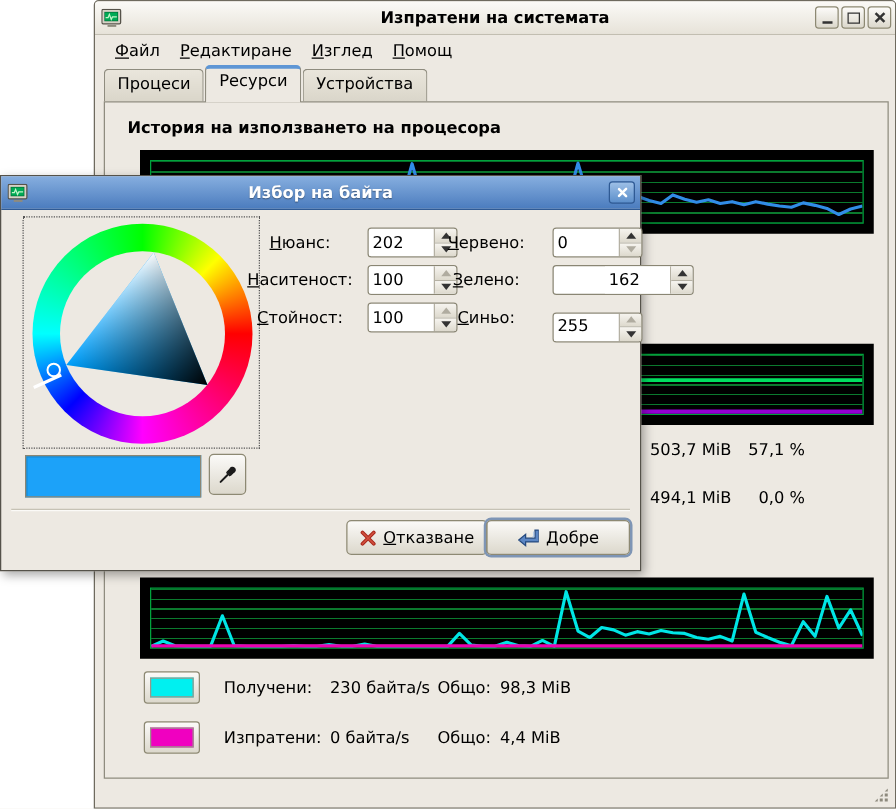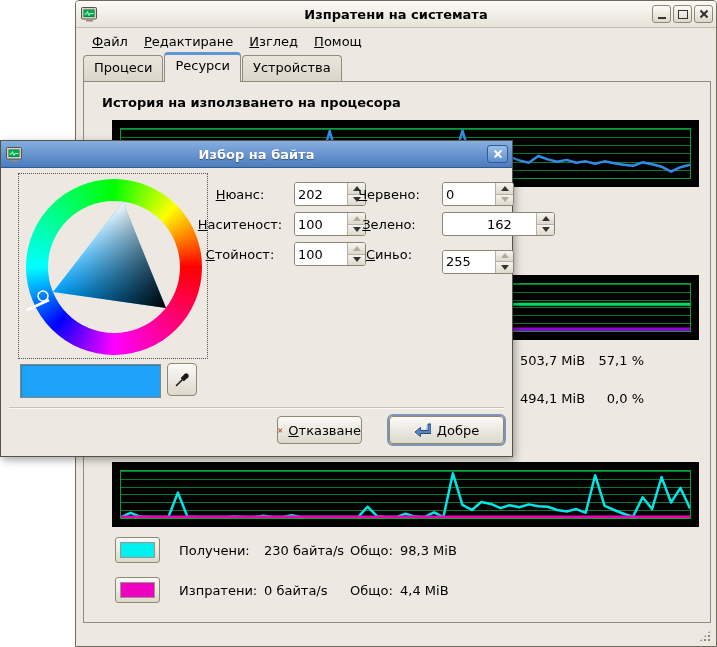--- a/index.html
+++ b/index.html
@@ -77,21 +77,21 @@
   .tri-dn{width:0;height:0;border-left:4px solid transparent;border-right:4px solid transparent;border-top:5px solid #333;}
   .sb.disabled .tri-up{border-bottom-color:#B0ACA0;}
   .sb.disabled .tri-dn{border-top-color:#B0ACA0;}
   .name-row{position:absolute;left:0;top:143px;height:25px;display:flex;align-items:center;}
   .name-row .slabel{width:284px;}
   .hex-entry{margin-left:6px;width:72px;height:25px;border:1px solid #8A8674;border-radius:4px;
     padding:0 4px;font:13px "DejaVu Sans","Liberation Sans",sans-serif;outline:none;box-sizing:border-box;}
   .dlg-sep{position:absolute;left:8px;right:8px;top:266px;height:0;border-top:1px solid #C6C2B5;border-bottom:1px solid #FBFAF7;}
   .dlg-btn{position:absolute;height:28px;background:linear-gradient(#FBFAF8,#DCD8CC);
     border:1px solid #8D8973;border-radius:4px;display:flex;align-items:center;justify-content:center;gap:6px;box-sizing:border-box;}
-  .btn-cancel{left:276px;top:275px;width:85px;}
+  .btn-cancel{left:276px;top:275px;width:113px;}
   .btn-ok{left:388px;top:275px;width:115px;box-shadow:0 0 0 2px #7E95B5;}
 </style>
 </head>
 <body>
 
 <div class="main-window">
   <div class="titlebar">
     <span class="tb-icon">
       <svg width="17" height="15" viewBox="0 0 17 15">
         <rect x="0.5" y="0.5" width="15" height="11.5" rx="1" fill="#D6D2C6" stroke="#56534A"></rect>

